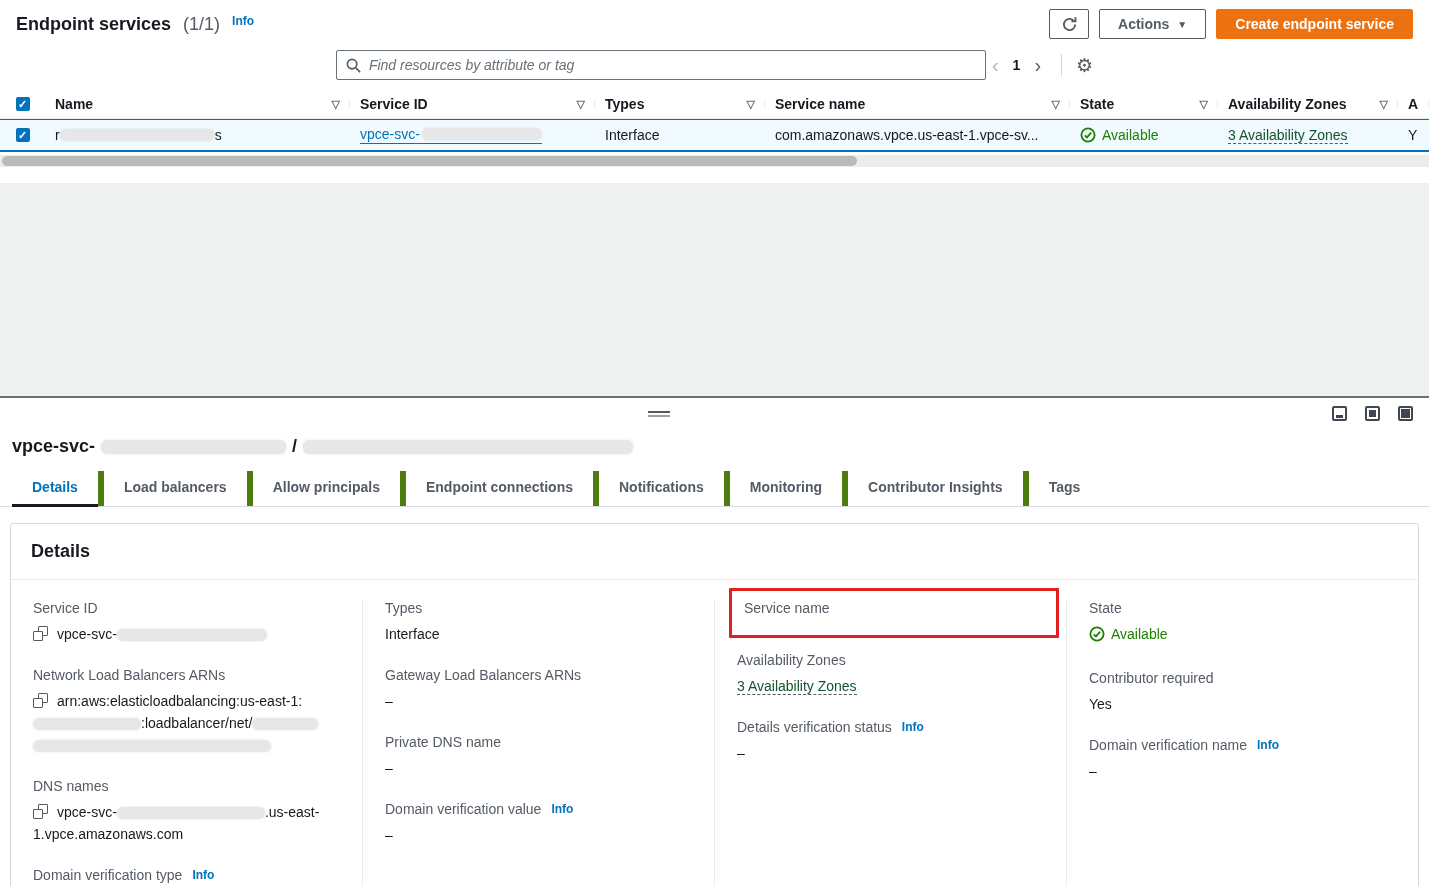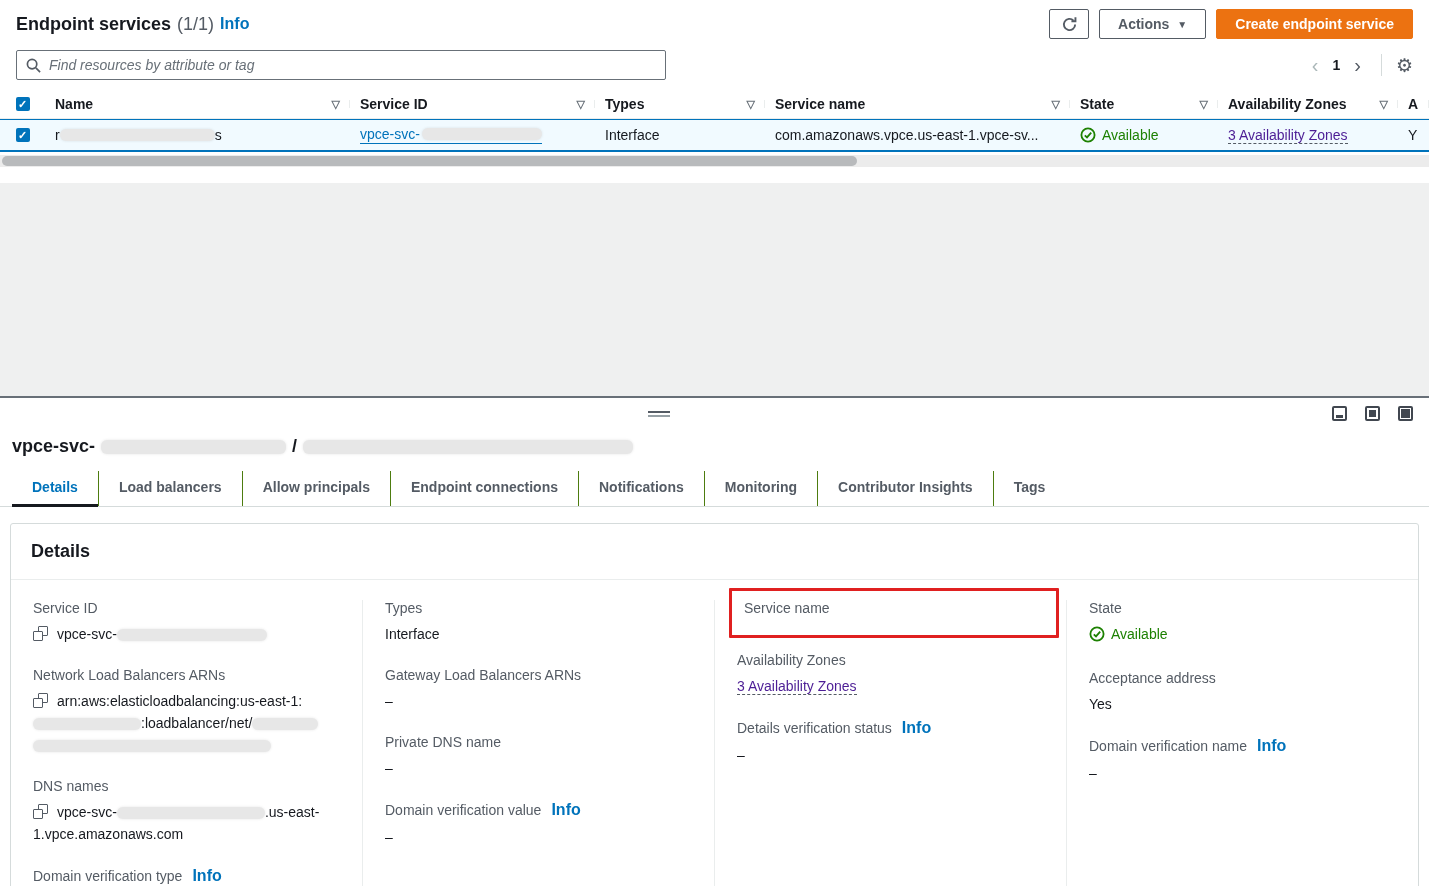--- a/index.html
+++ b/index.html
@@ -4,35 +4,35 @@
 <style>
   * { box-sizing: border-box; margin: 0; padding: 0; }
   body {
     width: 1429px; height: 886px; overflow: hidden; position: relative;
     background: #ffffff; color: #16191f;
     font-family: "Liberation Sans", sans-serif; font-size: 14px;
   }
   
   .topbar { padding: 8px 16px 0 16px; }
   .row1 { display: flex; justify-content: space-between; align-items: center; height: 32px; }
-  .page-title-wrap { display: flex; align-items: center; gap: 6px; }
+  .page-title-wrap { display: flex; align-items: flex-start; gap: 12px; }
   .page-title { font-size: 18px; font-weight: bold; }
   .page-count { font-size: 18px; font-weight: normal; color: #545b64; }
-  .info-link { color: #0073bb; font-size: 16px; font-weight: bold; text-decoration: none; cursor: pointer; }
+  .info-link { color: #0073bb; font-size: 12px; font-weight: bold; text-decoration: none; cursor: pointer; }
   .actions-group { display: flex; gap: 10px; align-items: center; }
   .btn {
     height: 30px; border: 1px solid #545b64; border-radius: 2px; background: #fff;
     color: #545b64; font-weight: bold; font-size: 14px; padding: 0 18px;
     display: flex; align-items: center; gap: 8px; cursor: pointer;
     font-family: "Liberation Sans", sans-serif;
   }
   .btn.icon-only { width: 40px; padding: 0; justify-content: center; }
   .btn.primary { background: #ec7211; border-color: #ec7211; color: #ffffff; }
   .caret { font-size: 10px; }
-  .row2 { display: flex; justify-content: space-between; align-items: center; margin-top: 10px; height: 30px; }
+  .row2 { display: flex; justify-content: center; align-items: center; margin-top: 10px; height: 30px; }
   .searchbox {
     width: 650px; height: 30px; border: 1px solid #687078; border-radius: 2px;
     display: flex; align-items: center; gap: 8px; padding: 0 9px; background: #fff;
   }
   .searchbox .placeholder { color: #687078; font-style: italic; font-size: 14px; }
   .pager { display: flex; align-items: center; gap: 4px; color: #545b64; }
   .pager .chev { font-size: 20px; line-height: 1; padding: 0 6px; cursor: pointer; }
   .pager .chev.disabled { color: #aab7b8; }
   .pager .pagenum { font-weight: bold; color: #16191f; padding: 0 4px; }
   .pager .vsep { width: 1px; height: 22px; background: #d5dbdb; margin: 0 10px; }
@@ -58,21 +58,21 @@
     color: #fff; font-size: 11px; line-height: 14px; text-align: center; font-weight: bold; flex: none;
   }
   .data-row {
     height: 33px; align-items: center; background: #f1faff;
     border-top: 1px solid #0073bb; border-bottom: 2px solid #0073bb; font-size: 14px;
   }
   .redact { display: inline-block; height: 12px; background: #e7e7e7; border-radius: 6px;
     vertical-align: middle; box-shadow: 0 0 3px rgba(0,0,0,0.10); }
   a.id-link { color: #0073bb; text-decoration: none; border-bottom: 1px solid #0073bb; cursor: pointer; display: inline-flex; align-items: center; gap: 2px; padding-bottom: 1px; }
   .state-green { color: #1d8102; display: inline-flex; align-items: center; gap: 6px; }
-  .az-link { color: #4c1d95; border-bottom: 1px dashed #545b64; cursor: pointer; }
+  .az-link { color: #14532d; border-bottom: 1px dashed #545b64; cursor: pointer; }
   
   .hscroll { margin-top: 3px; height: 12px; background: #ececec; position: relative; cursor: pointer; }
   .hscroll .thumb { position: absolute; left: 2px; top: 1px; height: 10px; width: 855px; background: #b8babc; border-radius: 6px; }
   
   .white-gap { height: 16px; background: #fff; }
   .gray-gap { height: 215px; background: #eff0f0; border-bottom: 2px solid #687078; }
   
   .panel { position: relative; background: #fff; height: 491px; }
   .drag-handle { position: absolute; left: 648px; top: 13px; width: 22px; cursor: row-resize; }
   .drag-handle .bar1 { height: 2px; background: #545b64; margin-bottom: 2px; }
@@ -81,21 +81,21 @@
   .lay { width: 15px; height: 15px; border: 2px solid #414750; border-radius: 2px; position: relative; cursor: pointer; background: #fff; }
   .lay .fill { position: absolute; background: #414750; }
   .lay.bottom .fill { left: 2px; right: 2px; bottom: 1px; height: 3px; }
   .lay.center .fill { left: 2px; right: 2px; top: 2px; bottom: 2px; }
   .lay.side .fill { left: 1px; right: 1px; top: 1px; bottom: 1px; }
   .panel-title { padding: 38px 0 0 12px; font-size: 18px; font-weight: bold; display: flex; align-items: center; gap: 6px; }
   .panel-title .redact { height: 14px; }
   
   .tabs { display: flex; margin-top: 14px; padding-left: 12px; border-bottom: 1px solid #d5dbdb; }
   .tab { padding: 8px 20px 11px 20px; font-weight: bold; font-size: 14px; color: #545b64; cursor: pointer; position: relative; }
-  .tab + .tab { border-left: 1px solid #4d7c0f; }
+  .tab + .tab { border-left: 6px solid #4d7c0f; }
   .tab.active { color: #0073bb; }
   .tab.active::after { content: ""; position: absolute; left: 0; right: 0; bottom: -1px; height: 3px; background: #16191f; }
   
   .card { margin: 16px 10px 0 10px; border: 1px solid #d5dbdb; border-radius: 3px; background: #fff; min-height: 366px; }
   .card-header { padding: 17px 20px; font-size: 18px; font-weight: bold; border-bottom: 1px solid #eaeded; }
   .card-body { display: flex; padding: 20px 0 10px 0; }
   .col { flex: 1; padding: 0 22px; }
   .col + .col { border-left: 1px solid #eaeded; }
   .field { margin-bottom: 22px; }
   .field-label { color: #545b64; margin-bottom: 7px; display: flex; align-items: center; gap: 10px; }
@@ -337,21 +337,21 @@
             <span class="state-green">
               <svg width="16" height="16" viewBox="0 0 16 16">
                   <circle cx="8" cy="8" r="6.6" fill="none" stroke="#1d8102" stroke-width="1.8"></circle>
                   <path d="M4.8 8.3 L7 10.4 L11.2 5.6" fill="none" stroke="#1d8102" stroke-width="1.8"></path>
                 </svg>
               <span>Available</span>
             </span>
           </div>
         </div>
         <div class="field">
-          <div class="field-label">Acceptance address</div>
+          <div class="field-label">Contributor required</div>
           <div class="field-value">Yes</div>
         </div>
         <div class="field">
           <div class="field-label">
               <span>Domain verification name</span>
               <a class="info-link">Info</a>
             </div>
           <div class="field-value dash">–</div>
         </div>
       </div>

